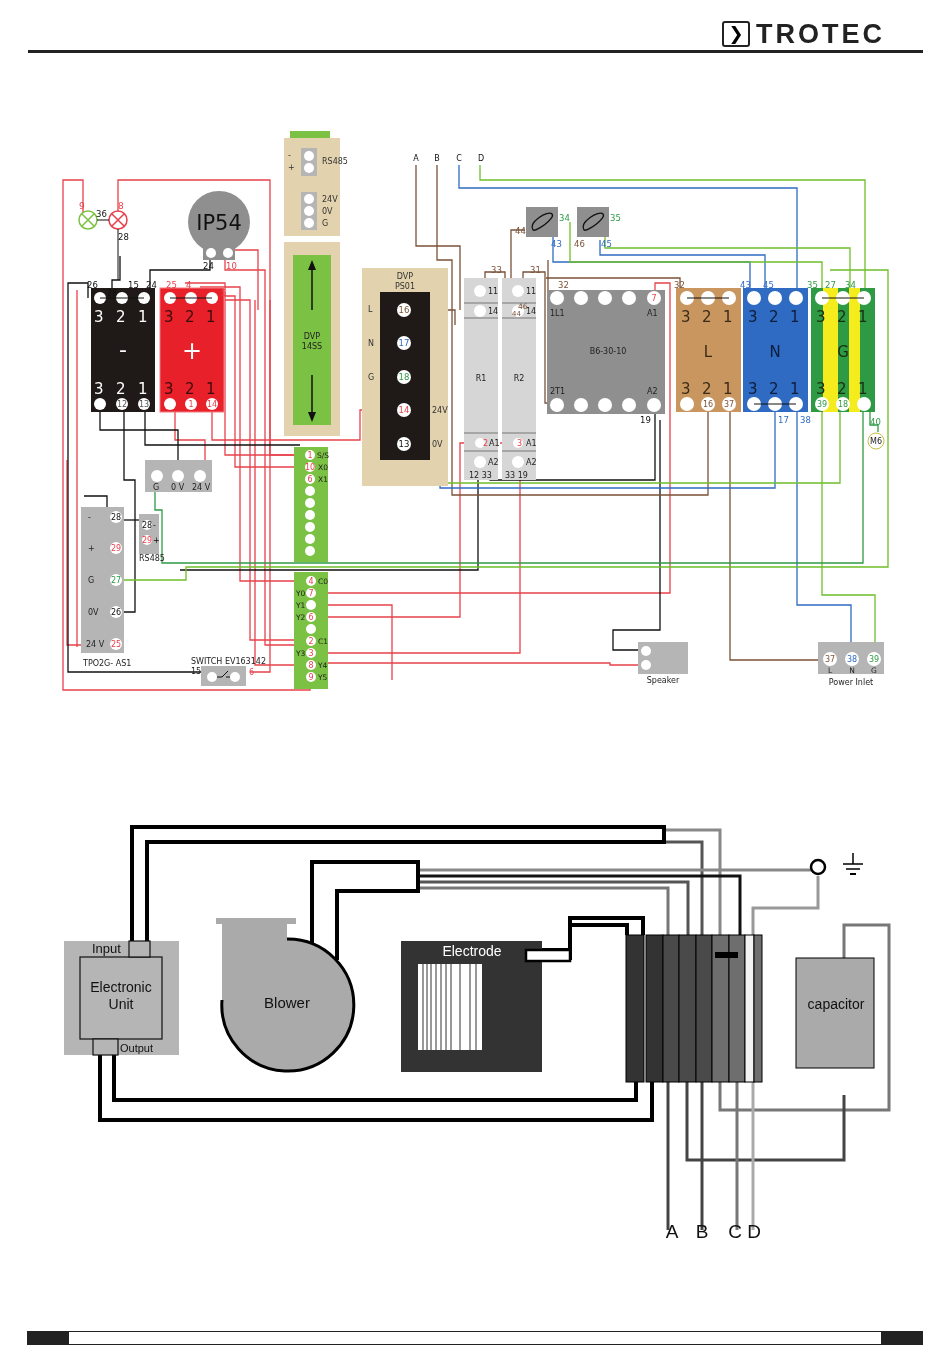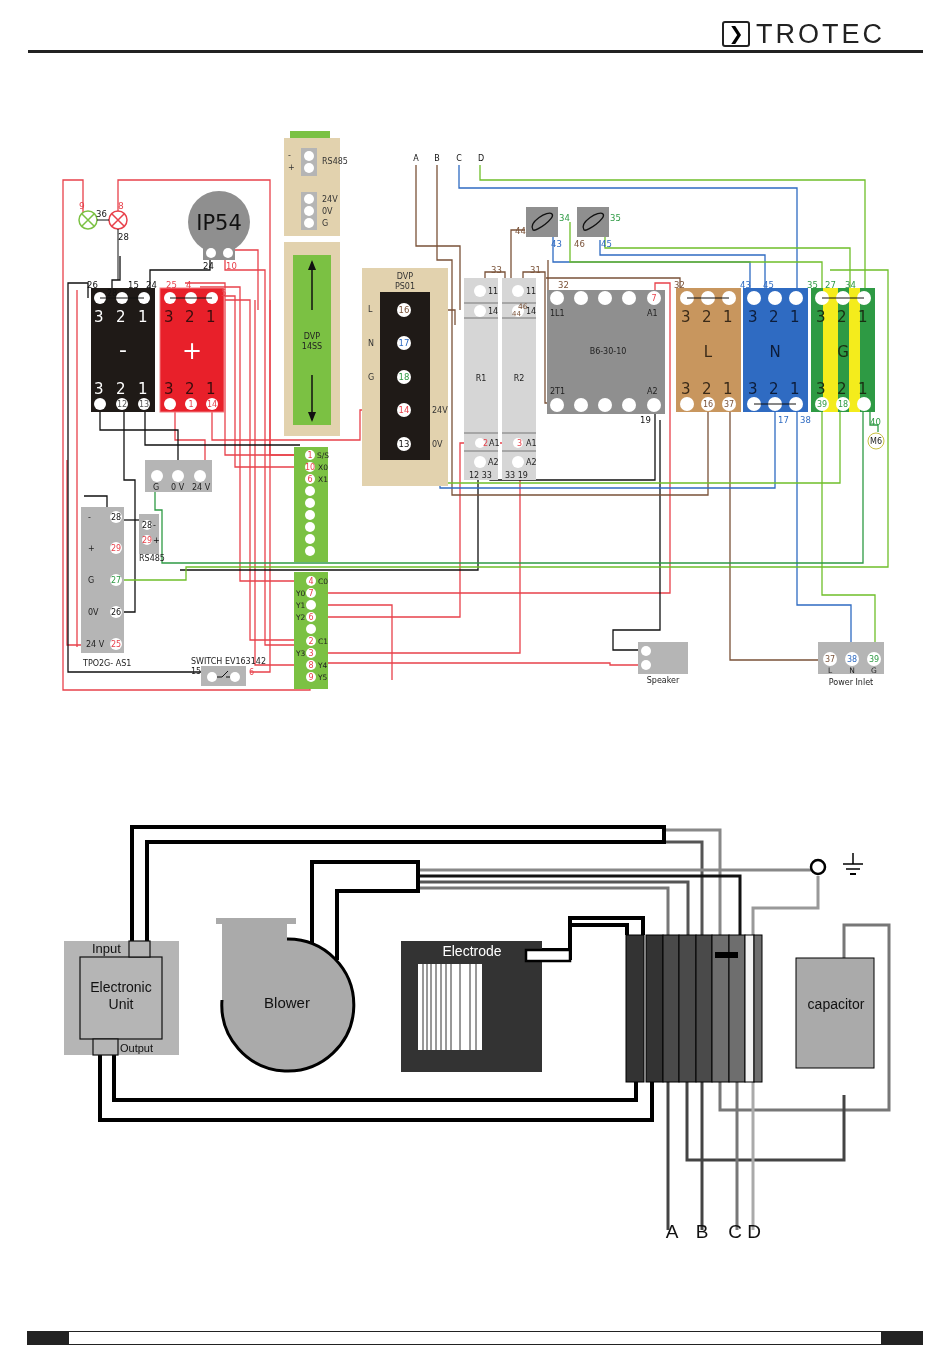--- a/index.html
+++ b/index.html
@@ -7,21 +7,21 @@
   svg{position:absolute;left:0;top:0;}
   .t{font-family:"DejaVu Sans",sans-serif;}
   .ta{font-family:"Liberation Sans",sans-serif;}
 </style>
 </head>
 <body>
 
 <div style="position:absolute;left:0;top:0;width:950px;height:60px;">
   <div style="position:absolute;left:722px;top:20px;height:28px;display:flex;align-items:center;">
     <span style="display:inline-block;width:24px;height:22px;border:2px solid #222;border-radius:3px;font-size:18px;line-height:22px;text-align:center;font-weight:bold;">❯</span>
-    <span class="ta" style="margin-left:6px;font-size:27px;font-weight:normal;letter-spacing:3px;color:#222;">TROTEC</span>
+    <span class="ta" style="margin-left:6px;font-size:27px;font-weight:bold;letter-spacing:3px;color:#222;">TROTEC</span>
   </div>
   <div style="position:absolute;left:28px;top:50px;width:895px;height:3px;background:#222;"></div>
 </div>
 
 <svg width="950" height="720" viewBox="0 0 950 720" style="top:0">
 
   <g fill="none" stroke-width="1.3">
 
     <path d="M83,215 V180 H63 V690 H310 V678" stroke="#e8414b"></path>
     <path d="M118,215 V180 H270 V455 H300" stroke="#e8414b"></path>

